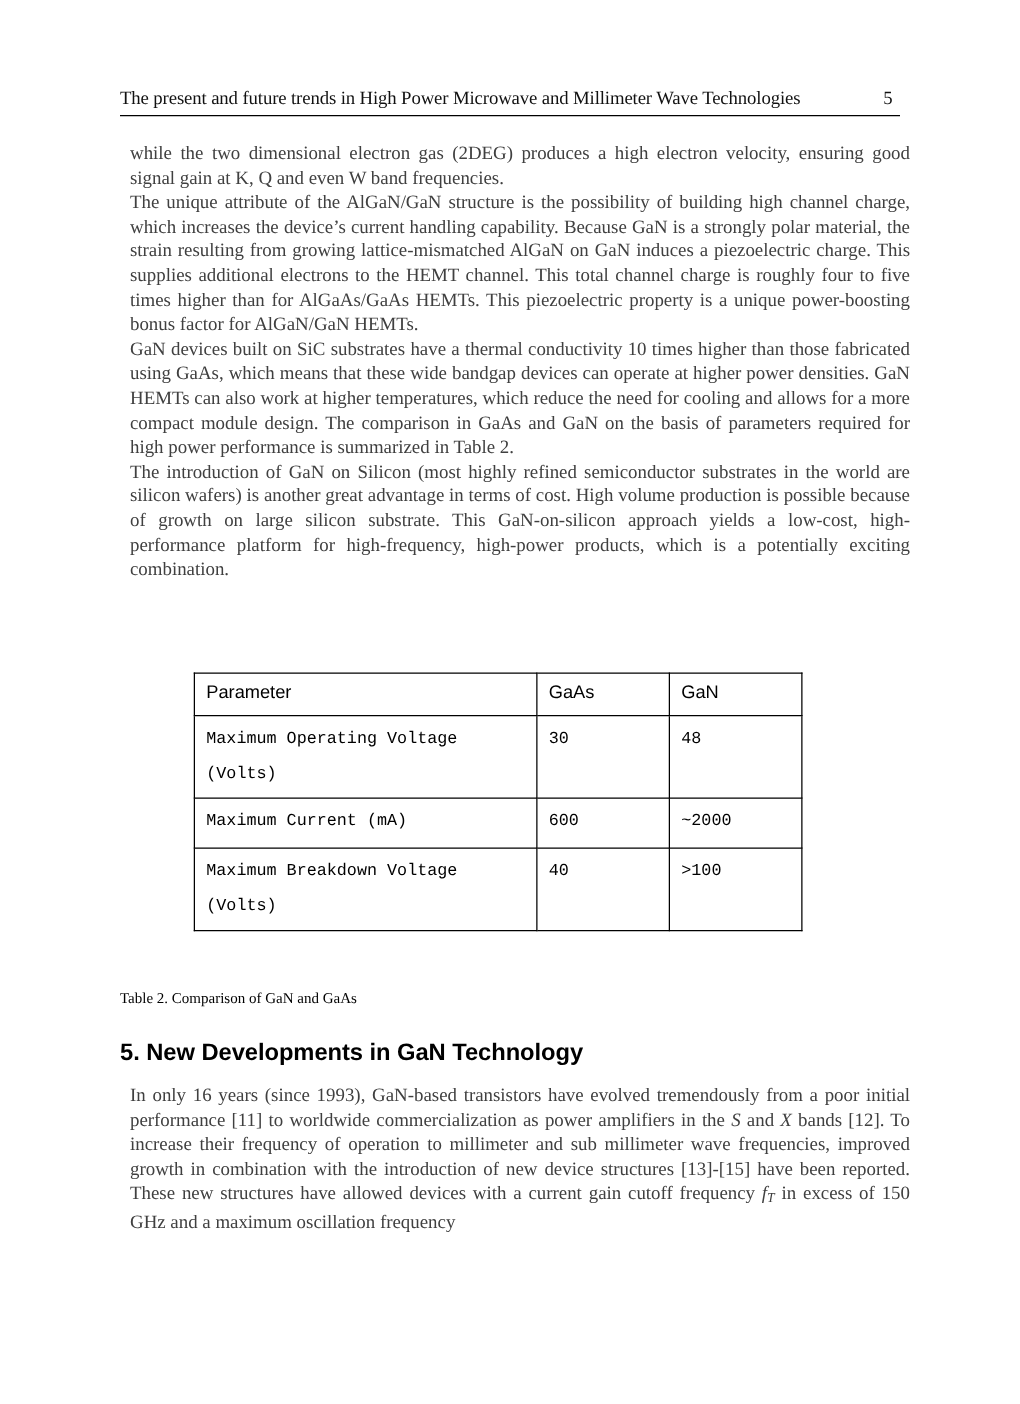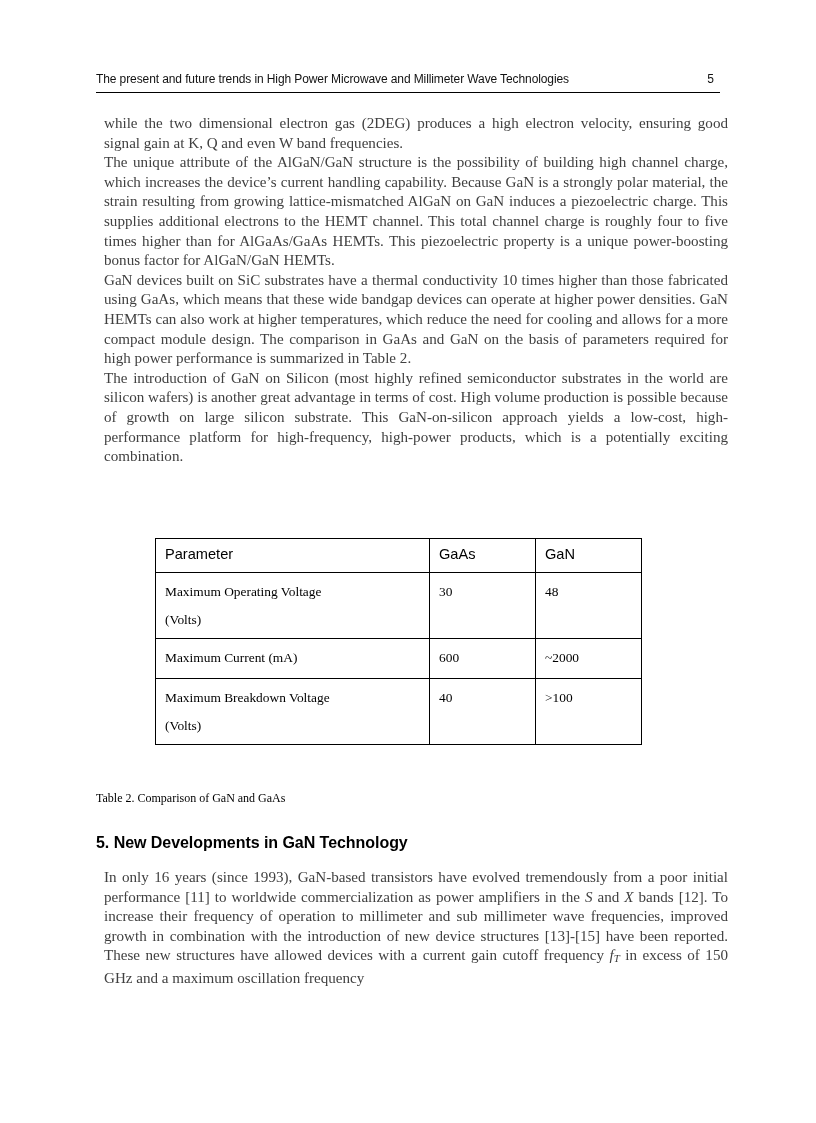--- a/index.html
+++ b/index.html
@@ -18,22 +18,22 @@
   }
 
   
   .running-head {
     position: absolute;
     left: 96px;
     top: 70px;
     width: 624px;
     height: 22px;
     border-bottom: 1.6px solid #000;
-    font-family: Liberation Sans, sans-serif;
-    font-size: 12px;
+    font-family: Liberation Serif, serif;
+    font-size: 15px;
     line-height: 19px;
     color: #111;
   }
   .running-head .rh-title {
     position: absolute;
     left: 0;
     top: 0;
     white-space: nowrap;
     letter-spacing: -0.1px;
   }
@@ -82,21 +82,21 @@
   }
   .cmp-table thead th {
     font-family: "Liberation Sans", "DejaVu Sans", sans-serif;
     font-weight: normal;
     font-size: 14.6px;
     padding-top: 7px;
     padding-bottom: 6px;
     height: 20px;
   }
   .cmp-table tbody td {
-    font-family: Liberation Serif, serif;
+    font-family: Liberation Mono, monospace;
     line-height: 28px;
   }
   .col-param { width: 274px; }
   .col-gaas  { width: 106px; }
   .col-gan   { width: 106px; }
 
   .row-tall td   { height: 50px; }
   .row-short td  { height: 30px; }
   .row-last td   { height: 46px; }
 
@@ -112,21 +112,21 @@
   }
 
   
   .section-heading {
     position: absolute;
     left: 96px;
     top: 833px;
     width: 624px;
     font-family: "Liberation Sans", "DejaVu Sans", sans-serif;
     font-weight: bold;
-    font-size: 16px;
+    font-size: 19px;
     line-height: 20px;
     letter-spacing: -0.05px;
     color: #000;
   }
 
   i.it { font-style: italic; }
   sub.sb {
     font-size: 0.72em;
     font-style: italic;
     vertical-align: -0.22em;

